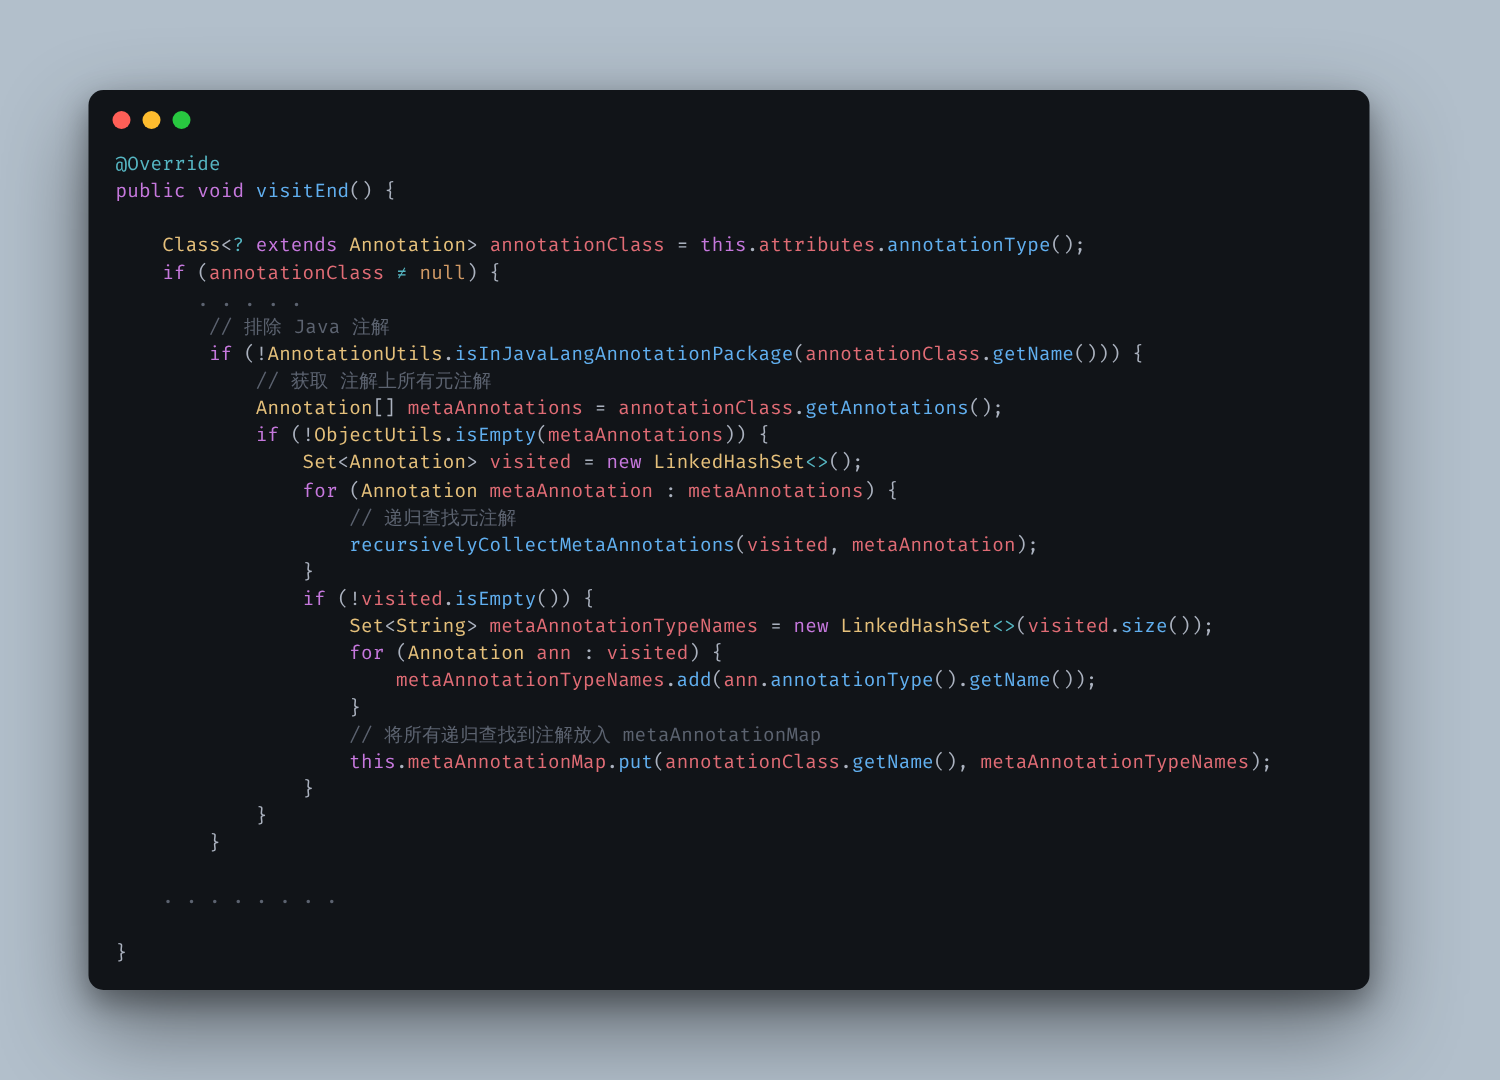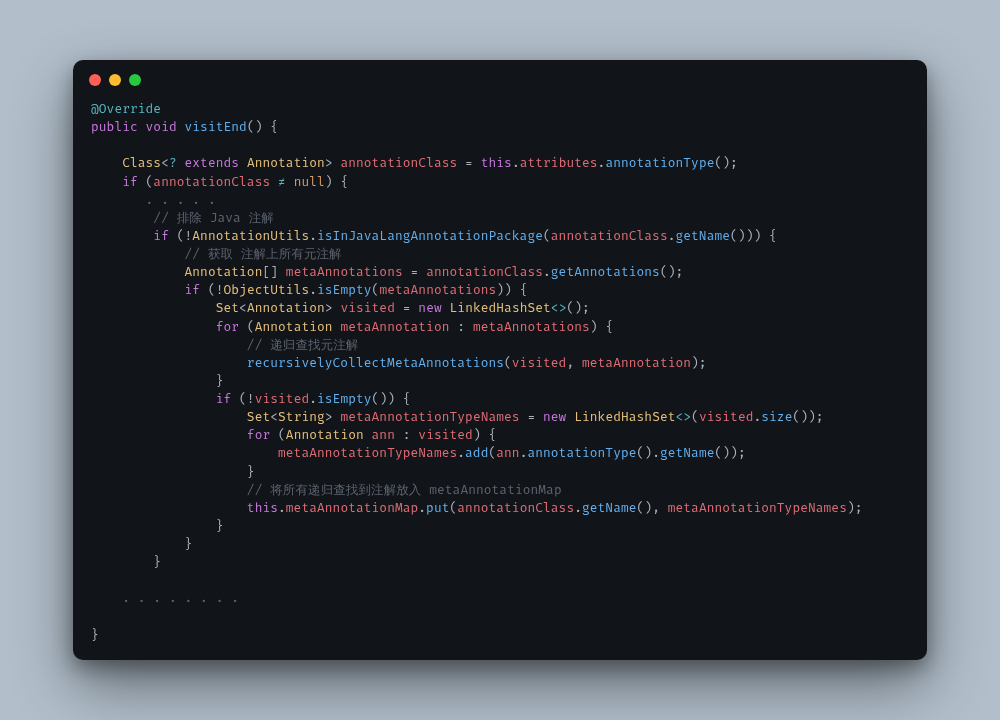--- a/index.html
+++ b/index.html
@@ -6,21 +6,21 @@
     margin: 0;
     padding: 0;
     width: 1000px;
     height: 720px;
     background: #b2bfcb;
     font-family: "Fira Code", "JetBrains Mono", "Menlo", "Consolas", monospace;
     overflow: hidden;
   }
   .frame {
     position: absolute;
-    left: 73px;
+    left: 59px;
     top: 60px;
     width: 854px;
     height: 600px;
     background: #111418;
     border-radius: 10px;
     box-shadow: 0 25px 60px rgba(0,0,0,0.45), 0 8px 20px rgba(0,0,0,0.35);
   }
   .titlebar {
     height: 40px;
     display: flex;

